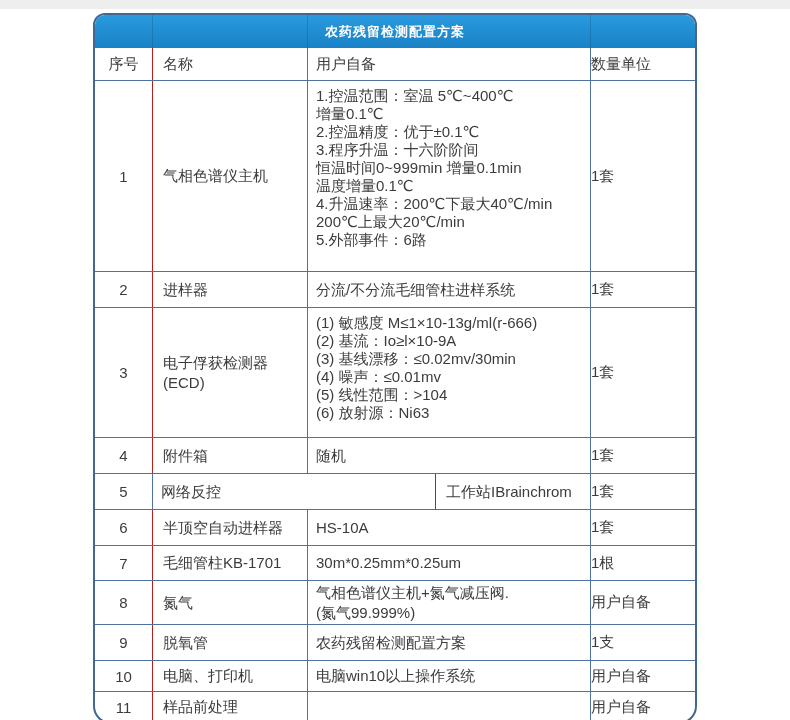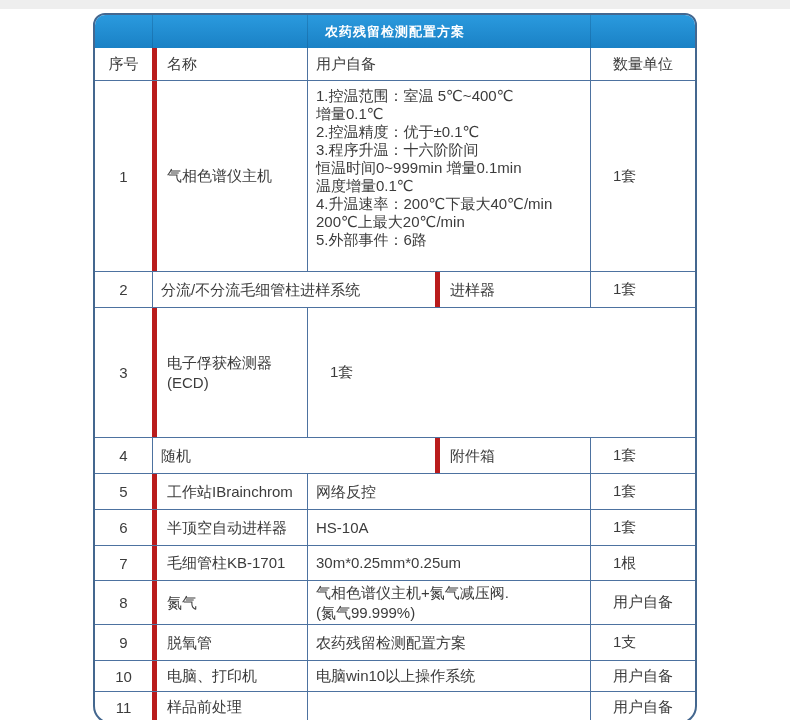--- a/index.html
+++ b/index.html
@@ -41,23 +41,23 @@
   .tv1 { left: 57px; } .tv2 { left: 212px; } .tv3 { left: 495px; }
   .row { display: flex; border-top: 1px solid #4d72a0; }
   .row.hdr { border-top: none; }
   .c {
     box-sizing: border-box;
     display: flex; align-items: center;
     padding: 0 8px;
     overflow: hidden;
   }
   .c1 { width: 57px; justify-content: center; padding: 7px 2px; }
-  .c2 { width: 155px; border-left: 5px solid #b91c1c; padding-left: 10px; white-space: pre-line; line-height: 20px; }
+  .c2 { width: 155px; border-left: 1px solid #b91c1c; padding-left: 10px; white-space: pre-line; line-height: 20px; }
   .c3 { width: 283px; border-left: 1px solid #4d72a0; white-space: pre-line; line-height: 20px; }
-  .c4 { flex: 1; border-left: 1px solid #4d72a0; padding-left: 22px; }
+  .c4 { flex: 1; border-left: 1px solid #4d72a0; padding-left: 0; }
   .spec-top {
     align-items: flex-start;
     padding-top: 6px;
     line-height: 18px;
   }
   .hdr .c { font-weight: normal; }
 </style>
 </head>
 <body>
 
@@ -89,43 +89,49 @@
 恒温时间0~999min 增量0.1min
 温度增量0.1℃
 4.升温速率：200℃下最大40℃/min
 200℃上最大20℃/min
 5.外部事件：6路</div>
     <div class="c c4">1套</div>
   </div>
 
   <div class="row" style="height:35px">
     <div class="c c1">2</div>
+    <div class="c c2">进样器</div>
     <div class="c c3">分流/不分流毛细管柱进样系统</div>
-    <div class="c c2">进样器</div>
     <div class="c c4">1套</div>
   </div>
 
   <div class="row" style="height:129px">
     <div class="c c1">3</div>
     <div class="c c2">电子俘获检测器
 (ECD)</div>
+    <div class="c c3 spec-top">(1) 敏感度 M≤1×10-13g/ml(r-666)
+(2) 基流：Io≥l×10-9A
+(3) 基线漂移：≤0.02mv/30min
+(4) 噪声：≤0.01mv
+(5) 线性范围：&gt;104
+(6) 放射源：Ni63</div>
     <div class="c c4">1套</div>
   </div>
 
   <div class="row" style="height:35px">
     <div class="c c1">4</div>
+    <div class="c c2">附件箱</div>
     <div class="c c3">随机</div>
-    <div class="c c2">附件箱</div>
     <div class="c c4">1套</div>
   </div>
 
   <div class="row" style="height:35px">
     <div class="c c1">5</div>
+    <div class="c c3">网络反控</div>
     <div class="c c2">工作站IBrainchrom</div>
-    <div class="c c3">网络反控</div>
     <div class="c c4">1套</div>
   </div>
 
   <div class="row" style="height:35px">
     <div class="c c1">6</div>
     <div class="c c2">半顶空自动进样器</div>
     <div class="c c3">HS-10A</div>
     <div class="c c4">1套</div>
   </div>
 

